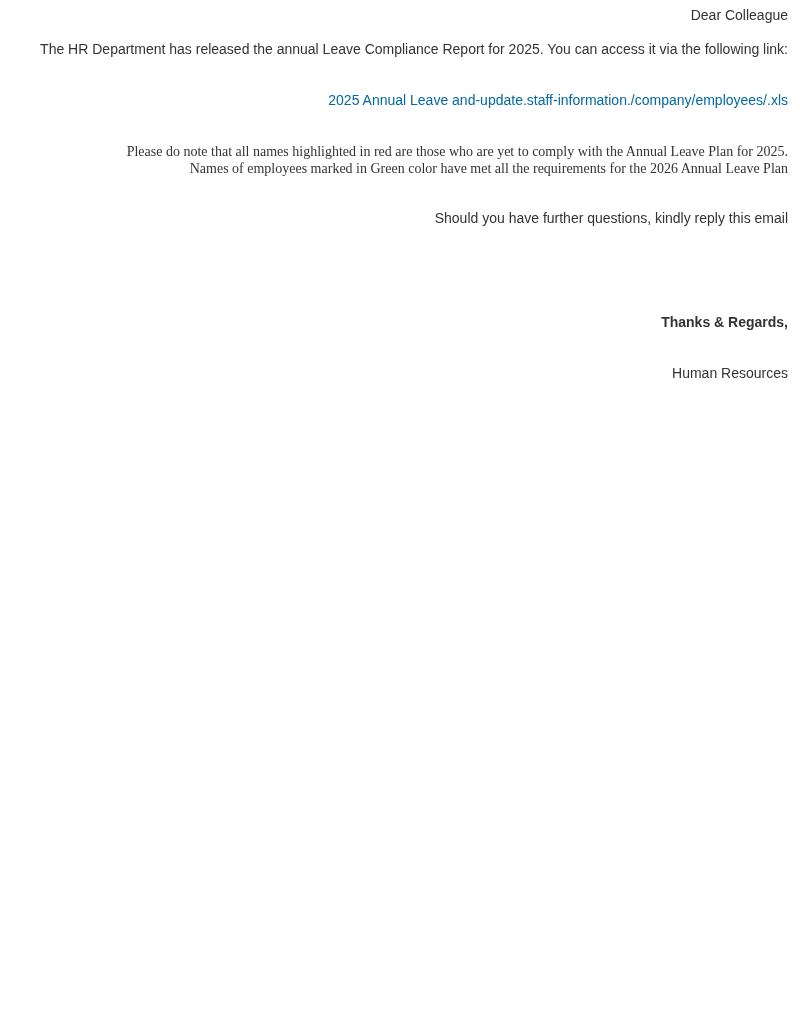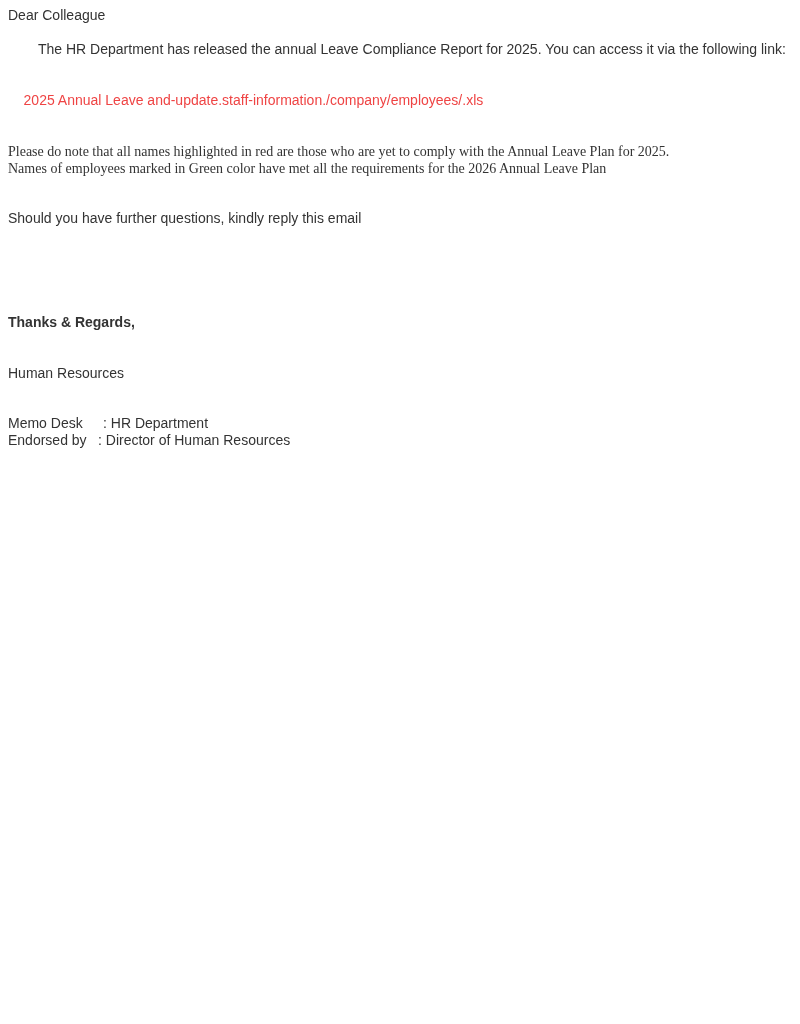--- a/index.html
+++ b/index.html
@@ -14,30 +14,31 @@
       font-family: "Liberation Sans", "DejaVu Sans", sans-serif;
       font-size: 14px;
       color: #333333;
       line-height: 17px;
     }
     .email-body {
       position: absolute;
       left: 8px;
       top: 7px;
       width: 780px;
+      text-align: right;
     }
     p {
       margin: 0;
       white-space: pre;
     }
     .greeting { margin-bottom: 17px; }
     .intro { margin-bottom: 17px; margin-left: 30px; }
     .link-line { margin-bottom: 17px; }
     .link {
-      color: #ef4444;
+      color: #0369a1;
       text-decoration: none;
     }
     .notes { margin-bottom: 17px; font-family: Liberation Serif, serif; }
     .followup { margin-bottom: 87px; margin-top: 33px; }
     .closing { margin-bottom: 34px; font-weight: bold; }
     .signature { margin-bottom: 33px; }
     .meta-row {
       display: flex;
     }
     .meta-label.memo { width: 95px; }
@@ -59,23 +60,13 @@
     <p>Please do note that all names highlighted in red are those who are yet to comply with the Annual Leave Plan for 2025.</p>
     <p>Names of employees marked in Green color have met all the requirements for the 2026 Annual Leave Plan</p>
   </div>
 
   <p class="followup">Should you have further questions, kindly reply this email</p>
 
   <p class="closing">Thanks &amp; Regards,</p>
 
   <p class="signature">Human Resources</p>
 
-  <div class="meta">
-    <div class="meta-row">
-      <span class="meta-label memo">Memo Desk</span>
-      <span class="meta-value">: HR Department</span>
-    </div>
-    <div class="meta-row">
-      <span class="meta-label endorsed">Endorsed by</span>
-      <span class="meta-value">: Director of Human Resources</span>
-    </div>
-  </div>
 </div>
 
 </body></html>

